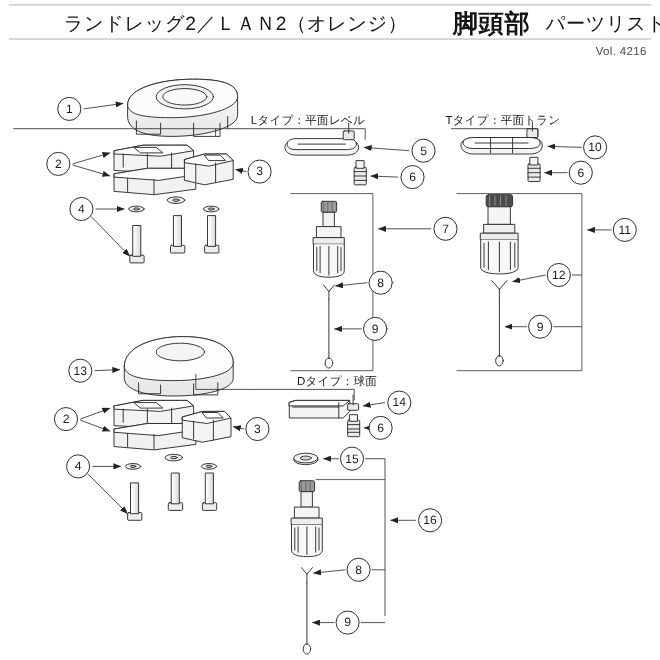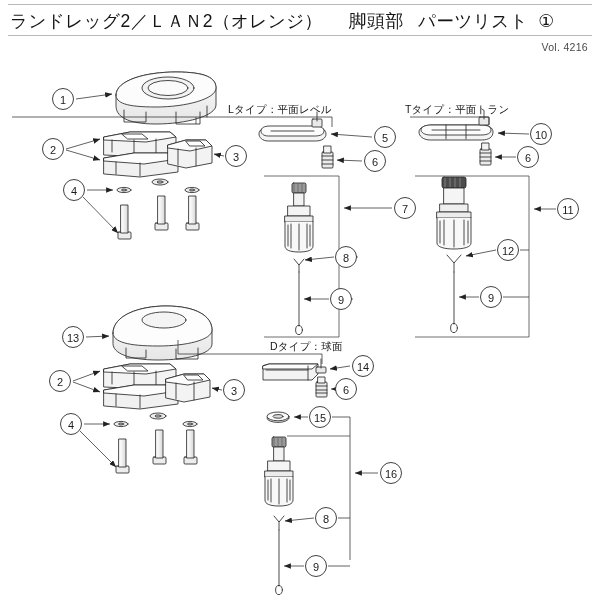--- a/index.html
+++ b/index.html
@@ -9,22 +9,22 @@
     color:#1a1a1a;
   }
   #sheet{position:absolute;inset:0;width:600px;height:600px;}
   .hdr-rule{position:absolute;left:8px;width:584px;height:1px;background:#b9b9b9;}
   #rule-top{top:4px;}
   #rule-bot{top:35px;}
   #title-row{
     position:absolute;left:10px;top:8px;width:584px;height:26px;
     display:flex;align-items:center;white-space:nowrap;
   }
-  #title-main{font-size:17.5px;letter-spacing:.5px;color:#141414;}
-  #title-sub{font-size:18px;letter-spacing:.5px;color:#141414;margin-left:26px;}
+  #title-main{font-size:17.5px;letter-spacing:.5px;color:#141414;margin-left:48px;}
+  #title-sub{font-size:23px;letter-spacing:.5px;color:#141414;margin-left:41px;font-weight:bold;}
   #title-sub2{font-size:17.5px;letter-spacing:.5px;color:#141414;margin-left:14px;}
   #title-num{font-size:17.5px;margin-left:10px;color:#141414;}
   #vol{position:absolute;right:12px;top:41px;font-size:10.5px;color:#4a4a4a;letter-spacing:.3px;}
   .type-label{position:absolute;font-size:10.5px;color:#161616;white-space:nowrap;letter-spacing:.2px;}
   svg{position:absolute;left:0;top:0;width:600px;height:600px;overflow:visible;}
   .cn{font-size:11px;fill:#1c1c1c;font-family:"Liberation Sans",sans-serif;text-anchor:middle;dominant-baseline:central;}
 </style>
 </head>
 <body>
 

